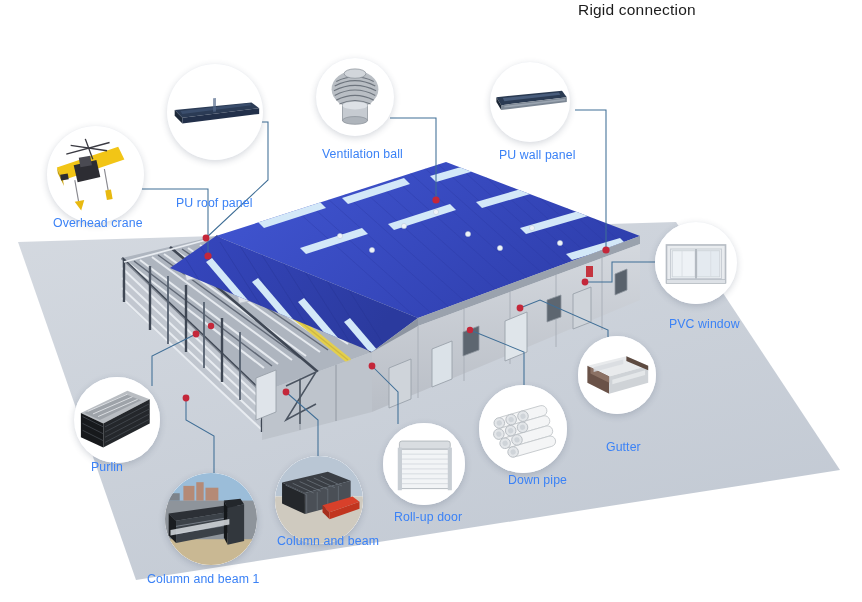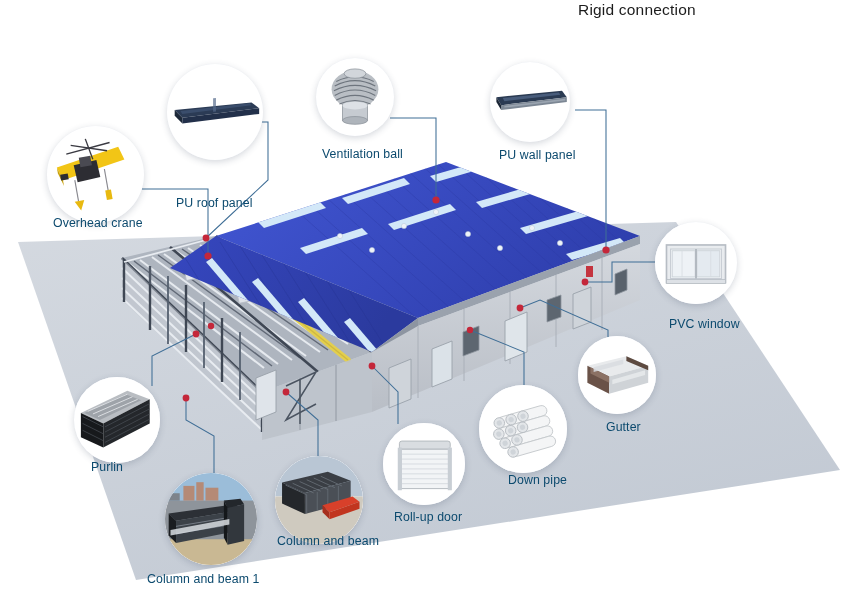--- a/index.html
+++ b/index.html
@@ -10,21 +10,21 @@
 
   
   #title{position:absolute;left:578px;top:1px;font-size:15.5px;color:#1b1b1b;
          letter-spacing:.2px;white-space:nowrap;}
 
   
   .callout{position:absolute;}
   .bubble{position:absolute;border-radius:50%;background:#ffffff;overflow:hidden;
           box-shadow:0 2px 7px rgba(40,55,80,.20), 0 0 0 1px rgba(225,230,238,.9) inset;}
   .bubble .art{position:absolute;left:0;top:0;width:100%;height:100%;}
-  .clabel{position:absolute;font-size:12.3px;color:#0c4a6e;white-space:nowrap;
+  .clabel{position:absolute;font-size:12.3px;color:#3b82f6;white-space:nowrap;
           letter-spacing:.1px;}
 </style>
 </head>
 <body>
 
 <div id="stage">
 
   <svg class="scene-svg" viewBox="0 0 862 602">
     <defs>
       <linearGradient id="gGround" x1="0" y1="0" x2="0.6" y2="1">
@@ -378,21 +378,21 @@
         <rect width="100" height="100" fill="#fff"></rect>
         <polygon points="12,38 62,26 90,38 40,52" fill="#e8eaec"></polygon>
         <polygon points="12,38 40,52 40,74 12,60" fill="#6a5248"></polygon>
         <polygon points="40,52 90,38 90,60 40,74" fill="#cfd3d7"></polygon>
         <polygon points="16,40 40,52 40,60 16,48" fill="#8b7164"></polygon>
         <polygon points="62,26 90,38 90,44 62,32" fill="#5d4a40"></polygon>
         <polygon points="20,40 58,30 58,36 20,46" fill="#d8dce0" opacity=".85"></polygon>
         <polygon points="44,56 86,44 86,50 44,62" fill="#eceff1" opacity=".7"></polygon>
       </svg>
     </div>
-    <div class="clabel" style="left:606px;top:420px;">Gutter</div>
+    <div class="clabel" style="left:606px;top:440px;">Gutter</div>
   </div>
 
   <div class="callout">
     <div class="bubble" style="left:479px;top:385px;width:88px;height:88px;">
       <svg class="art" viewBox="0 0 100 100">
         <rect width="100" height="100" fill="#fff"></rect>
         <g transform="rotate(-16 50 50)">
           <g fill="#f4f5f6" stroke="#c6cacd" stroke-width="1">
             <rect x="24" y="30" width="58" height="12" rx="6"></rect>
             <rect x="20" y="42" width="62" height="12" rx="6"></rect>

